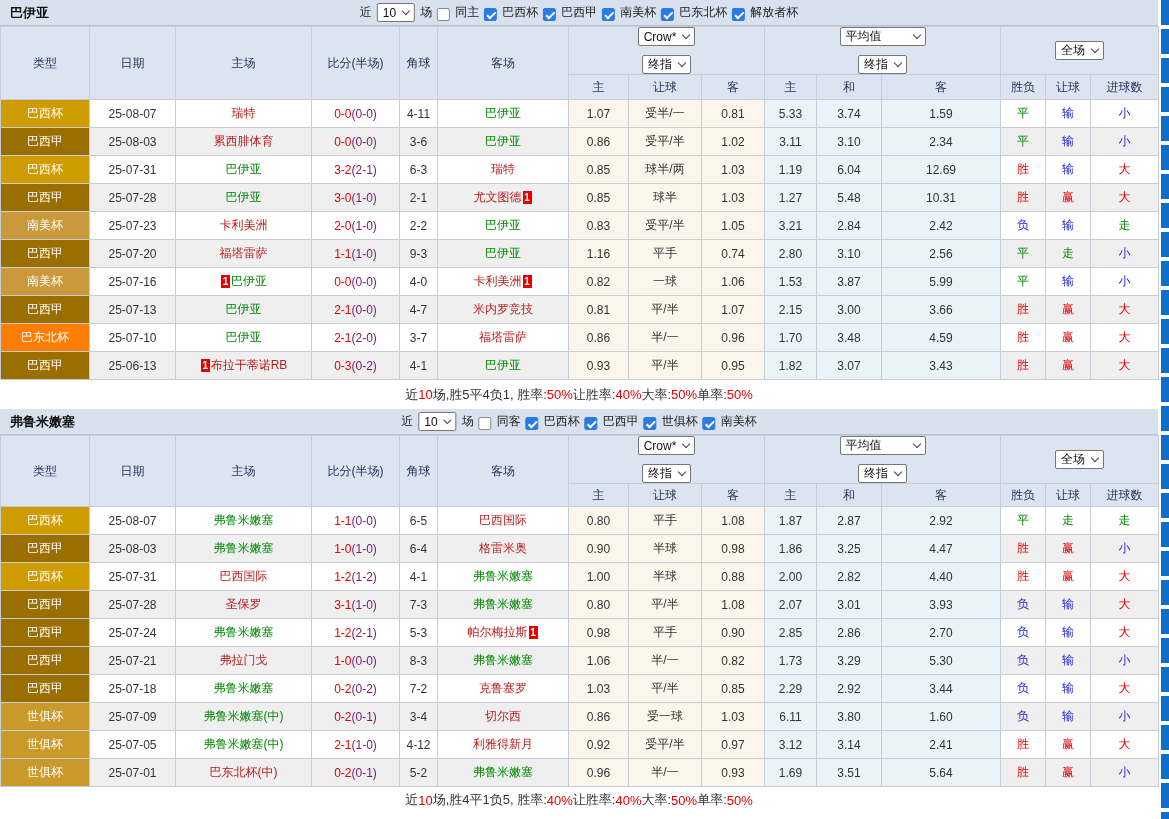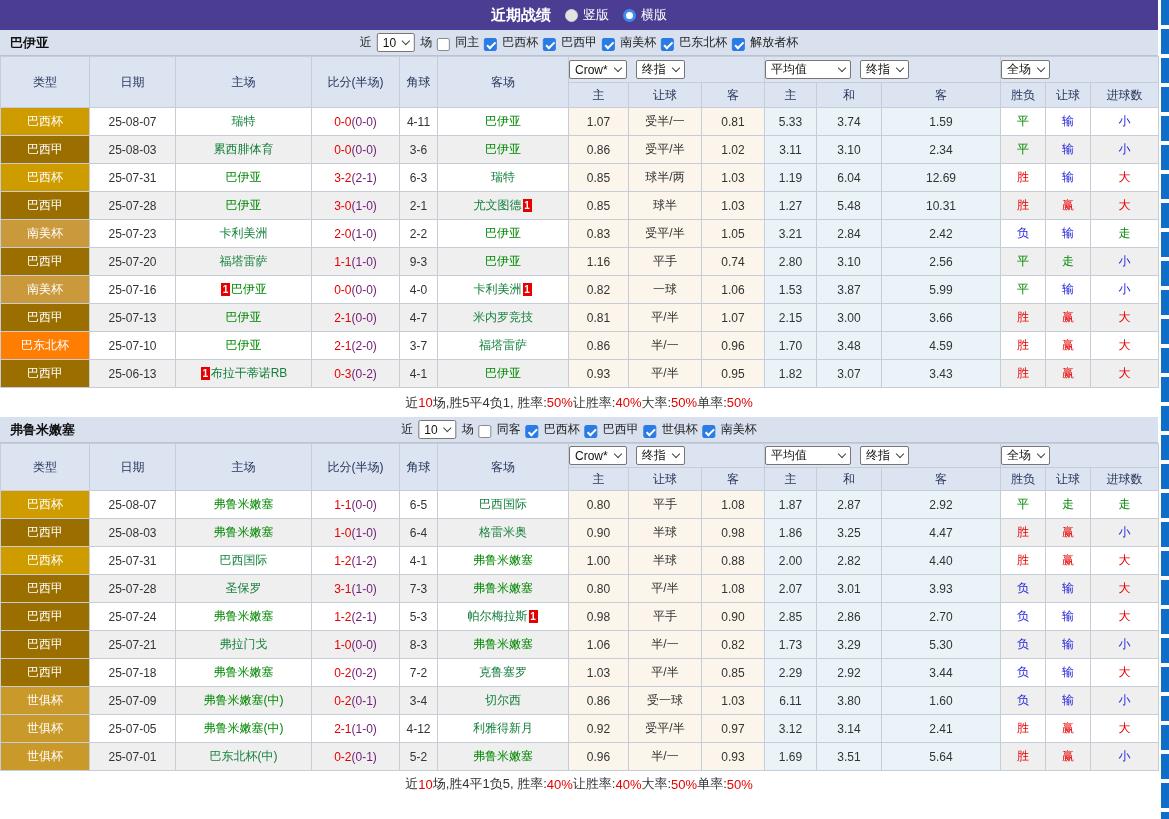--- a/index.html
+++ b/index.html
@@ -62,29 +62,29 @@
   th,td {
     border:1px solid #C7CDD7; text-align:center; padding:0;
     overflow:hidden; white-space:nowrap;
   }
   thead th { background:#DCE3F1; color:#26365B; font-weight:normal; font-size:12px; }
   thead tr.sel-row th { height:26px; }
   thead tr.sub-row th { height:25px; }
   .section:nth-of-type(2) thead tr.sel-row th { height:24px; }
   .section:nth-of-type(2) thead tr.sub-row th { height:23px; }
   .group-cell { vertical-align:middle; }
-  .group-inner { display:flex; align-items:center; justify-content:flex-start; gap:9px; }
+  .group-inner { display:flex; align-items:center; justify-content:center; gap:9px;flex-direction:column; }
 
   tbody td { height:28px; font-size:12px; }
   tbody tr:nth-child(even) td { background:#EFEFEF; }
   tbody tr:nth-child(odd)  td { background:#FFFFFF; }
   tbody td.type  { color:#fff; }
   tbody td.crow  { background:#FBF5EB !important; color:#333; }
   tbody td.avg   { background:#E9F3F8 !important; color:#333; }
-  .tname { color:#15803d; }
+  .tname { color:#b91c1c; }
   .tname.green { color:#008800; }
   .ft { color:#E60000; }
   .ht { color:#701a75; }
   .card {
     display:inline-block; background:#E60000; color:#fff; font-size:10px;
     width:9px; height:13px; line-height:13px; text-align:center;
     vertical-align:middle; margin:0 1px; font-weight:bold;
   }
 
   
@@ -98,31 +98,20 @@
   
   .side-strip {
     position:absolute; top:0; right:0; width:8px; height:819px;
     background:repeating-linear-gradient(180deg,#0E6EC8 0 25px,#FFFFFF 25px 29px);
   }
 </style>
 </head>
 <body>
 
 <div class="page">
-  <div class="topbar">
-    <span class="title">近期战绩</span>
-    <span class="radio">
-      <span class="radio-circle selected"></span>
-      <span>竖版</span>
-    </span>
-    <span class="radio">
-      <span class="radio-circle unselected"></span>
-      <span>横版</span>
-    </span>
-  </div>
   <div id="sections">
       <div class="section">
         <div class="section-bar">
           <span class="team-name">巴伊亚</span>
           <div class="controls">
             <span class="lbl">近</span>
             <span class="selectbox">
               <span>10</span>
               <i class="chev"></i>
             </span>

